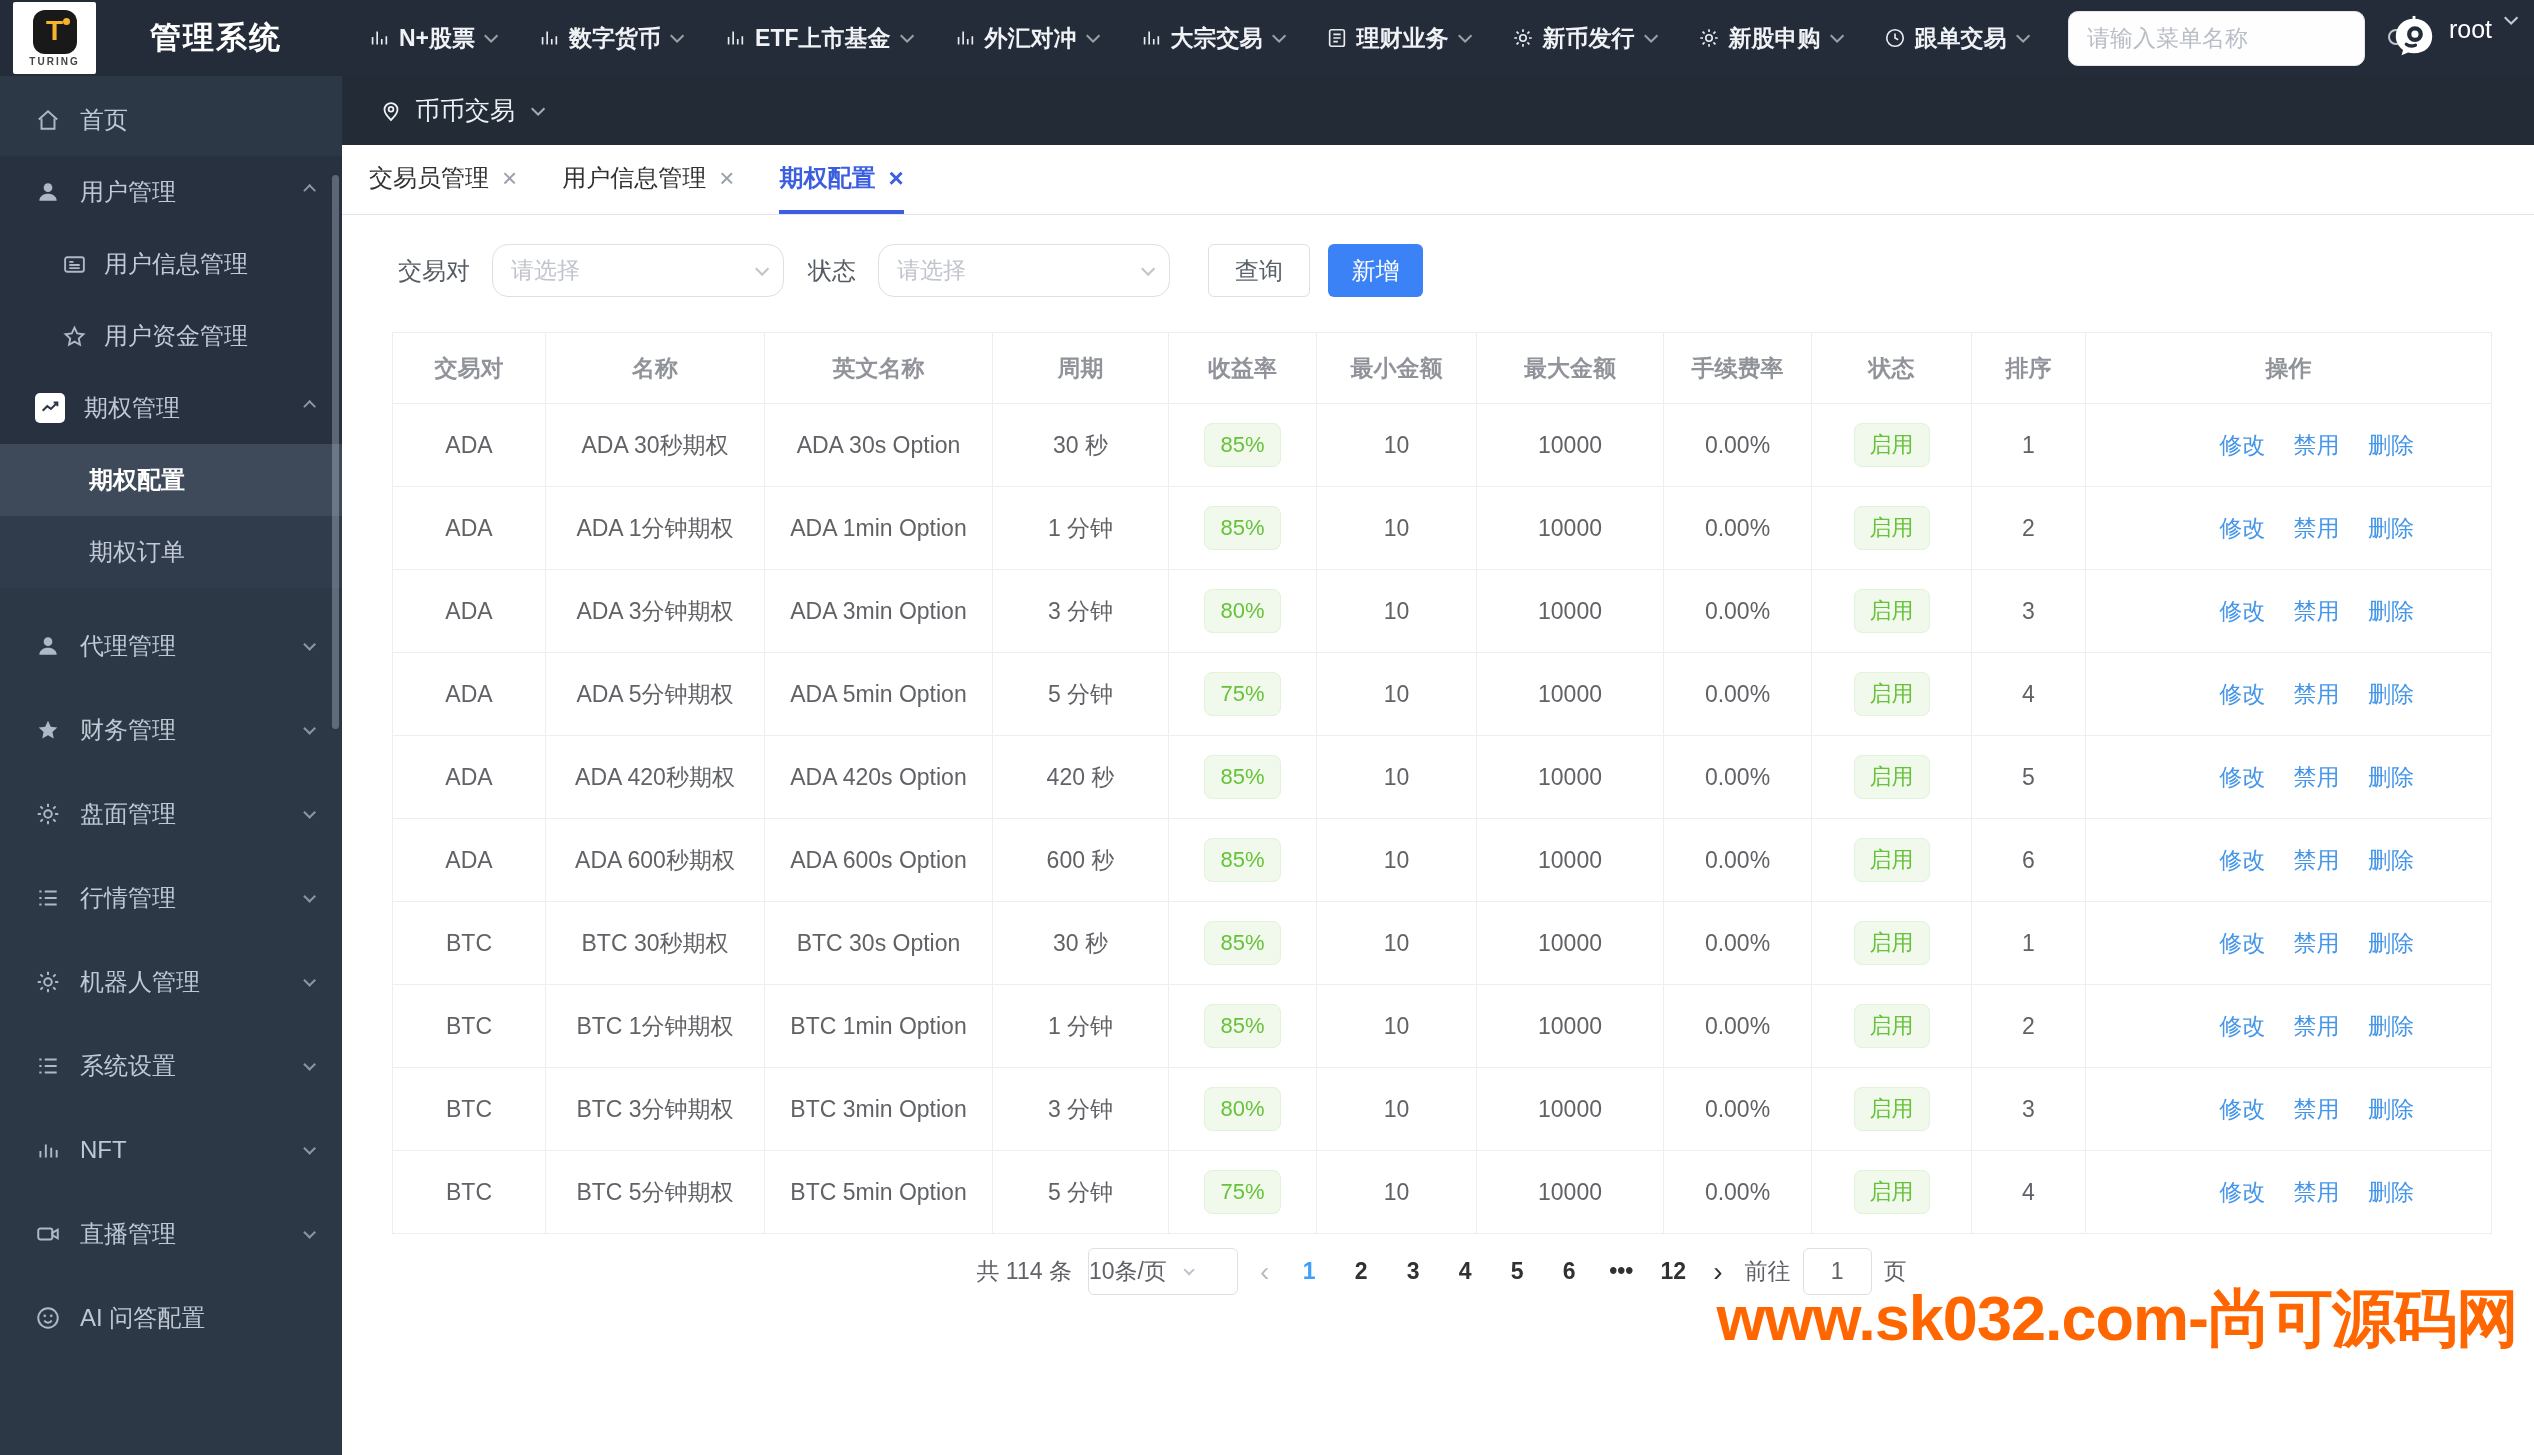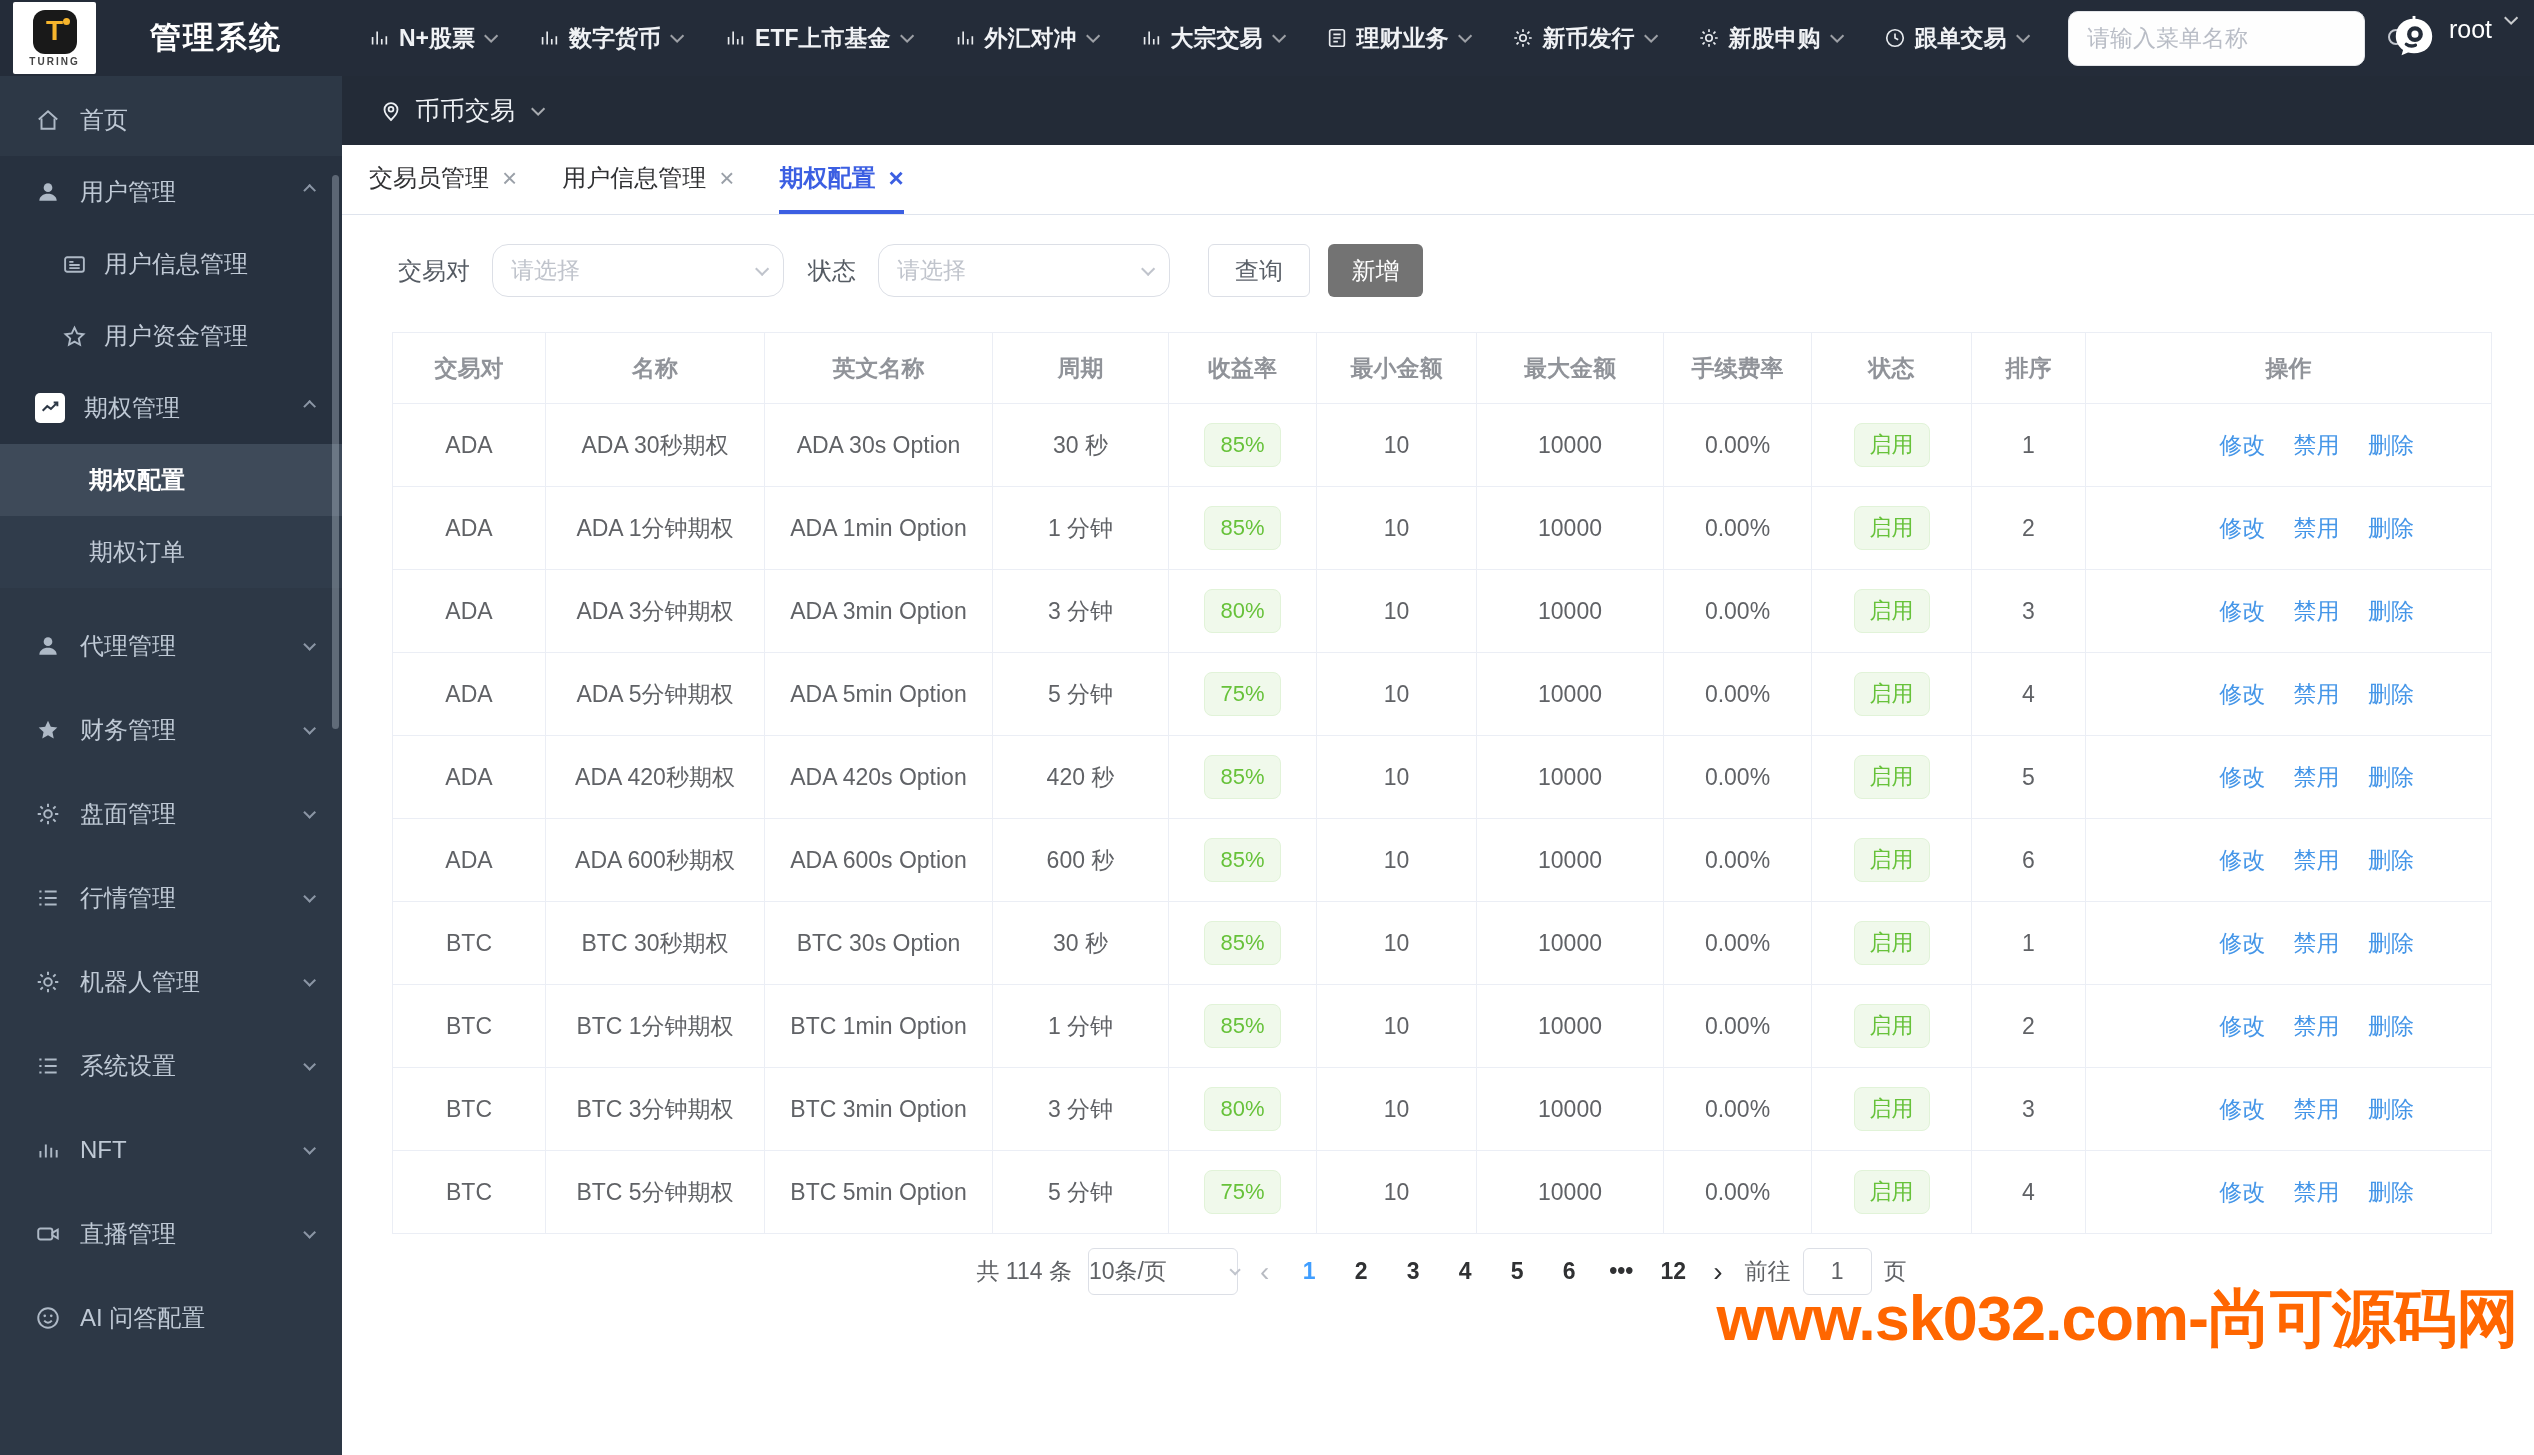--- a/index.html
+++ b/index.html
@@ -69,35 +69,35 @@
   .tab.active .x{color:#3c5fe2;}
 
   .filterbar{display:flex;align-items:center;margin:29px 0 0 56px;}
   .flabel{font-size:24px;color:#555b63;margin-right:22px;}
   .fselect{width:292px;height:53px;border:1px solid #dcdfe6;border-radius:16px;display:flex;align-items:center;
            padding:0 18px;color:#c0c4cc;font-size:23px;cursor:pointer;margin-right:24px;background:#fff;}
   .fselect .chev{margin-left:auto;color:#c0c4cc;}
   .btn{height:53px;border-radius:6px;font-size:24px;display:flex;align-items:center;justify-content:center;cursor:pointer;
        font-family:"Liberation Sans","DejaVu Sans",sans-serif;}
   .btn-plain{width:102px;background:#fff;border:1px solid #dcdfe6;color:#5a6068;margin-left:14px;}
-  .btn-primary{width:95px;background:#737373;border:none;color:#fff;margin-left:18px;}
+  .btn-primary{width:95px;background:#3b82f6;border:none;color:#fff;margin-left:18px;}
 
   table.grid{margin:35px 0 0 50px;width:2099px;border-collapse:collapse;table-layout:fixed;font-size:23px;}
   .grid th{height:71px;color:#909399;font-weight:bold;border:1px solid #ebeef5;background:#fff;text-align:center;}
   .grid td{height:83px;color:#606266;border:1px solid #ebeef5;text-align:center;}
   .grid td.op{text-align:right;padding-right:77px;}
   .tag{display:inline-block;padding:10px 15px;background:#f0f9eb;border:1px solid #e1f3d8;border-radius:8px;
        color:#67c23a;font-size:22px;line-height:1;}
   .op a{color:#4596e8;text-decoration:none;cursor:pointer;}
   .op a + a{margin-left:22px;}
 
   .pagination{width:2099px;margin:14px 0 0 50px;display:flex;align-items:center;justify-content:center;
               gap:16px;font-size:23px;color:#606266;}
   .psize{width:150px;height:47px;border:1px solid #dcdfe6;border-radius:6px;display:flex;align-items:center;
-         justify-content:space-between;gap:16px;color:#606266;cursor:pointer;background:#fff;}
+         justify-content:flex-start;gap:16px;color:#606266;cursor:pointer;background:#fff;}
   .psize .chev{color:#c0c4cc;width:8px;height:8px;}
   .parrow{font-size:28px;padding:0 6px;cursor:pointer;line-height:1;}
   .parrow.prev{color:#b8bbc2;}
   .parrow.next{color:#303133;}
   .pnum{min-width:36px;text-align:center;font-weight:bold;color:#303133;cursor:pointer;}
   .pnum.active{color:#409eff;}
   .goto{display:flex;align-items:center;gap:12px;}
   .goto input{width:69px;height:47px;border:1px solid #dcdfe6;border-radius:6px;text-align:center;font-size:23px;
               color:#606266;outline:none;font-family:"Liberation Sans","DejaVu Sans",sans-serif;}
 

